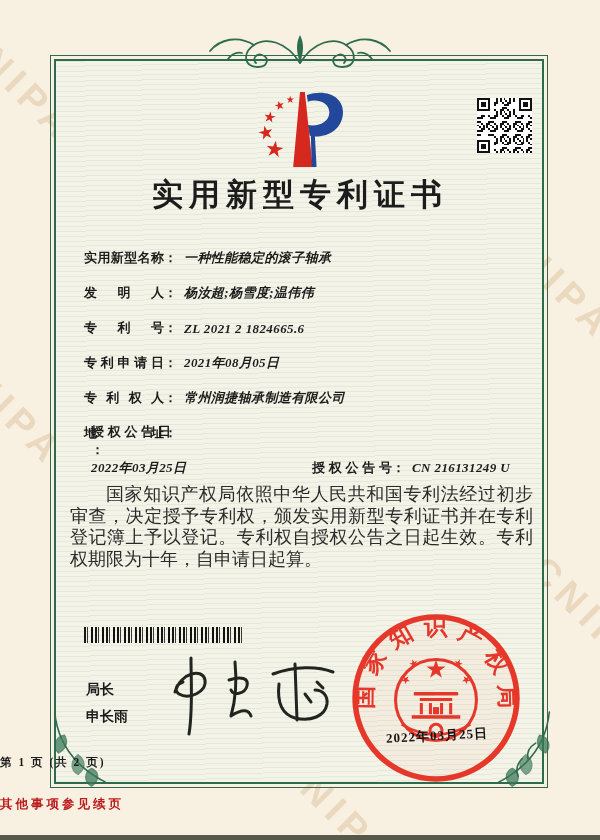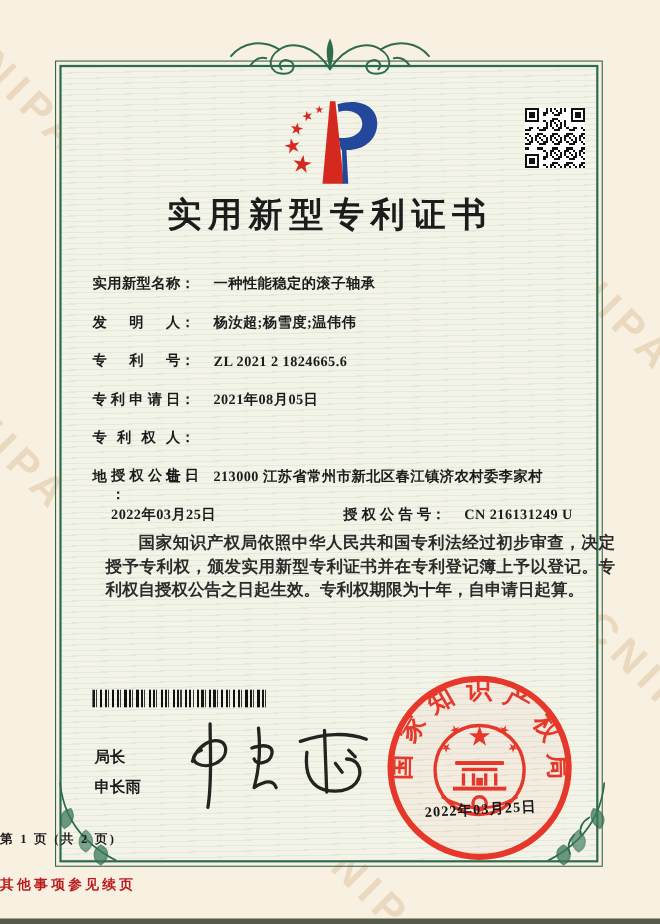--- a/index.html
+++ b/index.html
@@ -25,24 +25,24 @@
     background-image:repeating-linear-gradient(179deg,
       rgba(120,168,138,0.13) 0px, rgba(120,168,138,0.13) 1px,
       rgba(0,0,0,0) 1px, rgba(0,0,0,0) 5px);
   }
   .abs{position:absolute;}
   .cert-number{left:76px;top:92px;font-size:13px;font-weight:600;letter-spacing:1px;}
   .page-title{left:0;right:0;top:174px;text-align:center;font-size:31px;font-weight:700;letter-spacing:6px;}
   .fields{left:84px;top:246px;width:460px;}
   .frow{display:flex;align-items:flex-end;height:21px;margin-bottom:14px;font-size:13px;font-weight:600;}
   .f-label{display:inline-block;width:80px;text-align:justify;text-align-last:justify;}
-  .f-value{margin-left:17px;letter-spacing:0.4px;white-space:nowrap;}
+  .f-value{margin-left:7px;letter-spacing:0.4px;white-space:nowrap;font-style:italic;}
   .pair{display:flex;align-items:baseline;}
   .pair1{width:228px;flex-direction:column;}
-  .body-text{left:70px;top:484px;width:463px;font-size:15px;line-height:21.5px;text-align:justify;color:#2b2b2b;font-weight:700;margin-left:26px;}
+  .body-text{left:70px;top:484px;width:463px;font-size:18px;line-height:21.5px;text-align:justify;color:#2b2b2b;font-weight:400;}
   .body-text p{margin:0;text-indent:2em;}
   .barcode{
     left:84px;top:627px;width:158px;height:16px;
     background:
       repeating-linear-gradient(90deg,#161616 0 2px,rgba(0,0,0,0) 2px 3px,#3a3a3a 3px 4px,rgba(0,0,0,0) 4px 7px,#101010 7px 9px,rgba(0,0,0,0) 9px 11px);
   }
   .director{left:86px;top:676px;font-size:14px;font-weight:700;line-height:27px;}
   .sig-svg{left:145px;top:650px;}
   .seal-wrap{left:349px;top:611px;width:174px;height:174px;}
   .seal-date{
@@ -155,25 +155,25 @@
       <span class="f-value">ZL 2021 2 1824665.6</span>
     </div>
     <div class="frow">
       <span class="f-label">专利申请日</span>
         <span class="f-colon">：</span>
       <span class="f-value">2021年08月05日</span>
     </div>
     <div class="frow">
       <span class="f-label">专利权人</span>
         <span class="f-colon">：</span>
+      <span class="f-value">常州润捷轴承制造有限公司</span>
     </div>
     <div class="frow">
       <span class="f-label">地址</span>
         <span class="f-colon">：</span>
-      <span class="f-value">213000 江苏省常州市新北区春江镇济农村委李家村</span>
     </div>
     <div class="frow">
       <span class="pair pair1">
         <span class="f-label">授权公告日</span>
           <span class="f-colon">：</span>
         <span class="f-value">2022年03月25日</span>
       </span>
       <span class="pair">
         <span class="f-label">授权公告号</span>
           <span class="f-colon">：</span>

